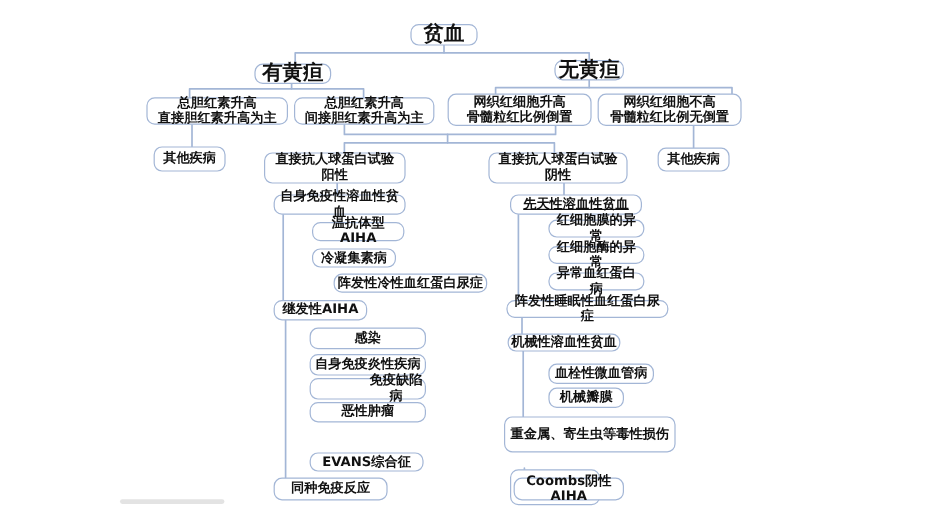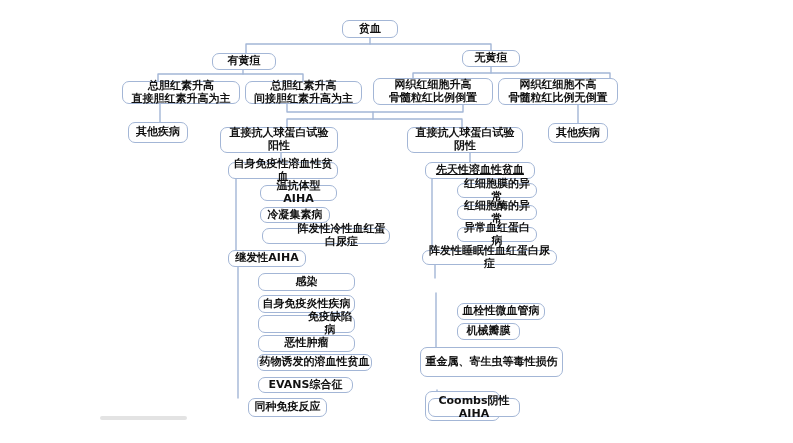--- a/index.html
+++ b/index.html
@@ -33,21 +33,21 @@
     border:1.4px solid var(--line,#a3b6d6);
     border-radius:7px;
     background:#ffffff;
     color:var(--ink,#111);
     font-weight:bold;
     font-size:11px;
     line-height:1.15;
     padding:0 1px;
     z-index:1;
   }
-  .node.big{font-size:11px;}
+  .node.big{font-size:17px;}
   .deco{
     position:absolute;
     border-radius:2px;
     z-index:1;
   }
 </style>
 </head>
 <body>
 
 <div id="canvas">
@@ -88,32 +88,32 @@
     <div class="node" style="left: 128px; top: 122px; width: 60px; height: 21px;">其他疾病</div>
     <div class="node" style="left: 220px; top: 127px; width: 118px; height: 26px;">直接抗人球蛋白试验
 阳性</div>
     <div class="node" style="left: 407px; top: 127px; width: 116px; height: 26px;">直接抗人球蛋白试验
 阴性</div>
     <div class="node" style="left: 548px; top: 123px; width: 60px; height: 20px;">其他疾病</div>
     <div class="node" style="left: 228px; top: 162px; width: 110px; height: 17px;">自身免疫性溶血性贫血</div>
     <div class="node" style="left: 425px; top: 162px; width: 110px; height: 17px; text-decoration: underline;">先天性溶血性贫血</div>
     <div class="node" style="left: 260px; top: 185px; width: 77px; height: 16px;">温抗体型AIHA</div>
     <div class="node" style="left: 260px; top: 207px; width: 70px; height: 16px;">冷凝集素病</div>
-    <div class="node" style="left: 262px; top: 228px; width: 128px; height: 16px; padding-left: 32px;">阵发性冷性血红蛋白尿症</div>
+    <div class="node" style="left: 278px; top: 228px; width: 128px; height: 16px;">阵发性冷性血红蛋白尿症</div>
     <div class="node" style="left: 228px; top: 250px; width: 78px; height: 17px;">继发性AIHA</div>
     <div class="node" style="left: 258px; top: 273px; width: 97px; height: 18px;">感染</div>
     <div class="node" style="left: 258px; top: 295px; width: 97px; height: 18px;">自身免疫炎性疾病</div>
     <div class="node" style="left: 258px; top: 315px; width: 97px; height: 18px; padding-left: 48px;">免疫缺陷病</div>
     <div class="node" style="left: 258px; top: 335px; width: 97px; height: 17px;">恶性肿瘤</div>
-    <div class="node" style="left: 257px; top: 354px; width: 115px; height: 17px;">药物诱发的溶血性贫血</div>
     <div class="node" style="left: 258px; top: 377px; width: 95px; height: 16px;">EVANS综合征</div>
-    <div class="node" style="left: 228px; top: 398px; width: 79px; height: 19px; margin-left: 20px;">同种免疫反应</div>
+    <div class="node" style="left: 228px; top: 398px; width: 95px; height: 19px;">同种免疫反应</div>
     <div class="node" style="left: 457px; top: 183px; width: 80px; height: 15px;">红细胞膜的异常</div>
     <div class="node" style="left: 457px; top: 205px; width: 80px; height: 15px;">红细胞酶的异常</div>
     <div class="node" style="left: 457px; top: 227px; width: 80px; height: 15px;">异常血红蛋白病</div>
     <div class="node" style="left: 422px; top: 250px; width: 135px; height: 15px;">阵发性睡眠性血红蛋白尿症</div>
+    <div class="node" style="left: 423px; top: 278px; width: 94px; height: 15px;">机械性溶血性贫血</div>
     <div class="node" style="left: 457px; top: 303px; width: 88px; height: 17px;">血栓性微血管病</div>
     <div class="node" style="left: 457px; top: 323px; width: 63px; height: 17px;">机械瓣膜</div>
     <div class="node" style="left: 420px; top: 347px; width: 143px; height: 30px;">重金属、寄生虫等毒性损伤</div>
     <div class="node" style="left: 425px; top: 372px; width: 75px; height: 30px; margin-top: 19px;">骨髓原位溶血</div>
     <div class="node" style="left: 428px; top: 398px; width: 92px; height: 19px;">Coombs阴性AIHA</div>
     <div class="deco" style="left: 100px; top: 416px; width: 87px; height: 4px; background: rgb(227, 227, 227);"></div>
   </div>
 
 </body></html>

